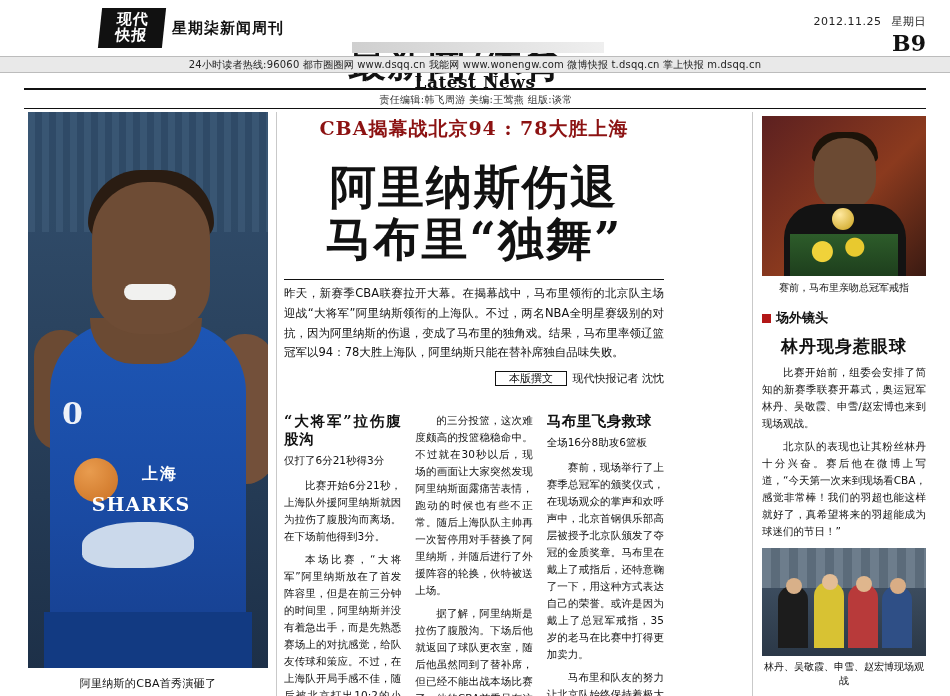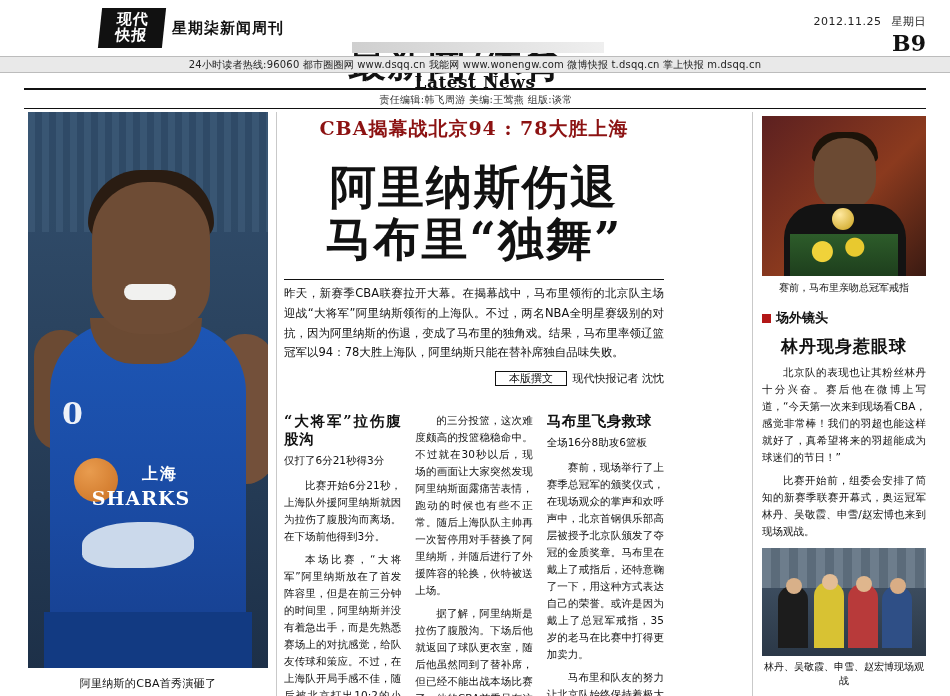--- a/index.html
+++ b/index.html
@@ -97,21 +97,21 @@
   .lp-mouth{position:absolute;left:96px;top:172px;width:52px;height:16px;background:#f1f1ef;border-radius:8px;}
   .lp-num{
     position:absolute;left:34px;top:284px;font-family:"DejaVu Serif","Liberation Serif",serif;
     font-size:30px;font-weight:bold;color:#ffffff;opacity:.92;
   }
   .lp-logo{
     position:absolute;left:48px;top:352px;width:130px;text-align:center;color:#fff;
     font-family:"DejaVu Serif","Liberation Serif",serif;font-weight:bold;
   }
   .lp-logo .cn{font-size:16px;letter-spacing:2px;display:block;margin-left:38px;}
-  .lp-logo .en{font-size:19px;letter-spacing:1px;display:block;margin-top:2px;}
+  .lp-logo .en{font-size:19px;letter-spacing:1px;display:block;margin-top:8px;}
   .lp-ball{
     position:absolute;left:46px;top:346px;width:44px;height:44px;border-radius:50%;
     background:radial-gradient(circle at 35% 30%,#f3a04a,#d4721b);opacity:.95;
   }
   .lp-shark{
     position:absolute;left:54px;top:410px;width:112px;height:46px;
     background:#dfe9f3;border-radius:50% 40% 45% 30%;opacity:.9;
   }
   .lp-shorts{position:absolute;left:16px;top:500px;width:208px;height:56px;background:#123a82;}
   .photo-cap-left{
@@ -291,22 +291,22 @@
       </div>
       <div class="rcap">赛前，马布里亲吻总冠军戒指</div>
 
       <div class="section-flag">
         <span class="flag-sq"></span>
         <span>场外镜头</span>
       </div>
 
       <div class="r-head">林丹现身惹眼球</div>
       <div class="r-body">
+        <p>比赛开始前，组委会安排了简知的新赛季联赛开幕式，奥运冠军林丹、吴敬霞、申雪/赵宏博也来到现场观战。</p>
         <p>北京队的表现也让其粉丝林丹十分兴奋。赛后他在微博上写道，“今天第一次来到现场看CBA，感觉非常棒！我们的羽超也能这样就好了，真希望将来的羽超能成为球迷们的节日！”</p>
-        <p>比赛开始前，组委会安排了简知的新赛季联赛开幕式，奥运冠军林丹、吴敬霞、申雪/赵宏博也来到现场观战。</p>
       </div>
 
       <div class="rphoto2">
         <div class="r2-bg"></div>
         <div class="r2-seats"></div>
         <div class="r2-p1"></div>
         <div class="r2-p2"></div>
         <div class="r2-p3"></div>
         <div class="r2-p4"></div>
         <div class="r2-h1"></div>

